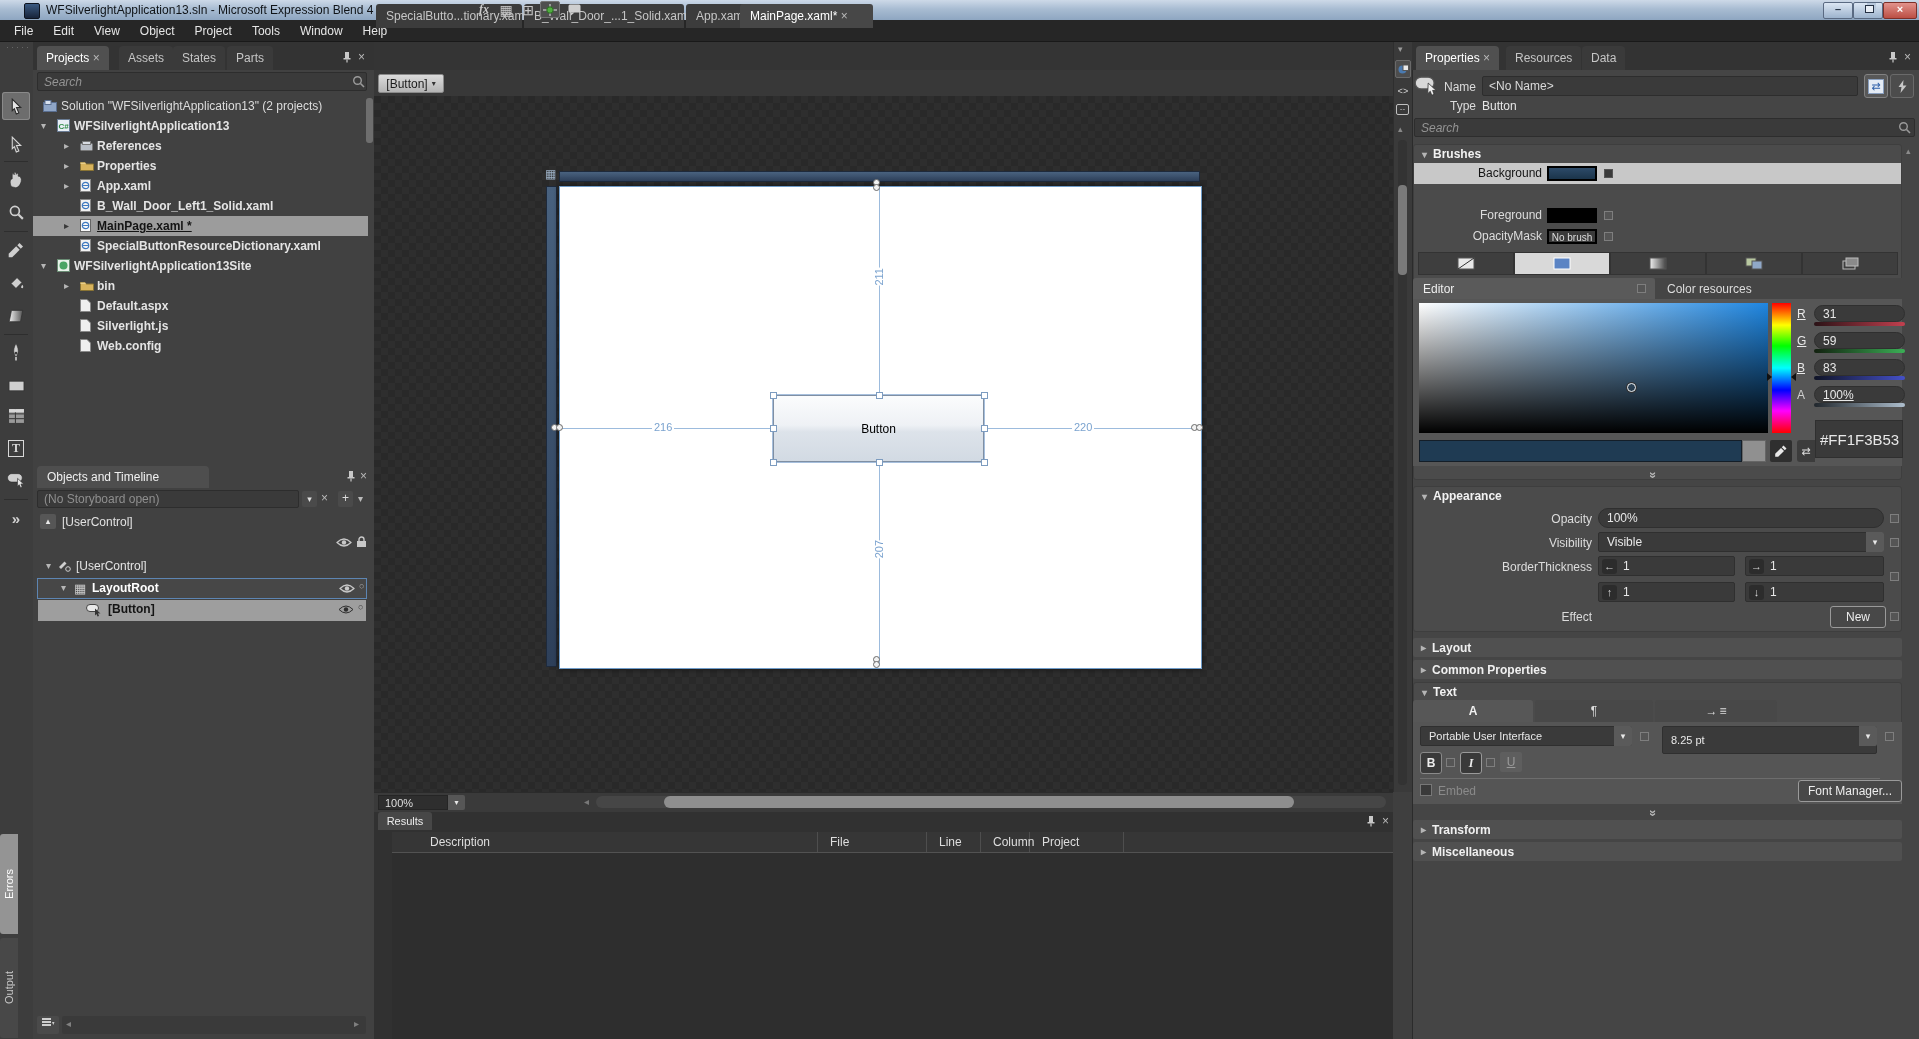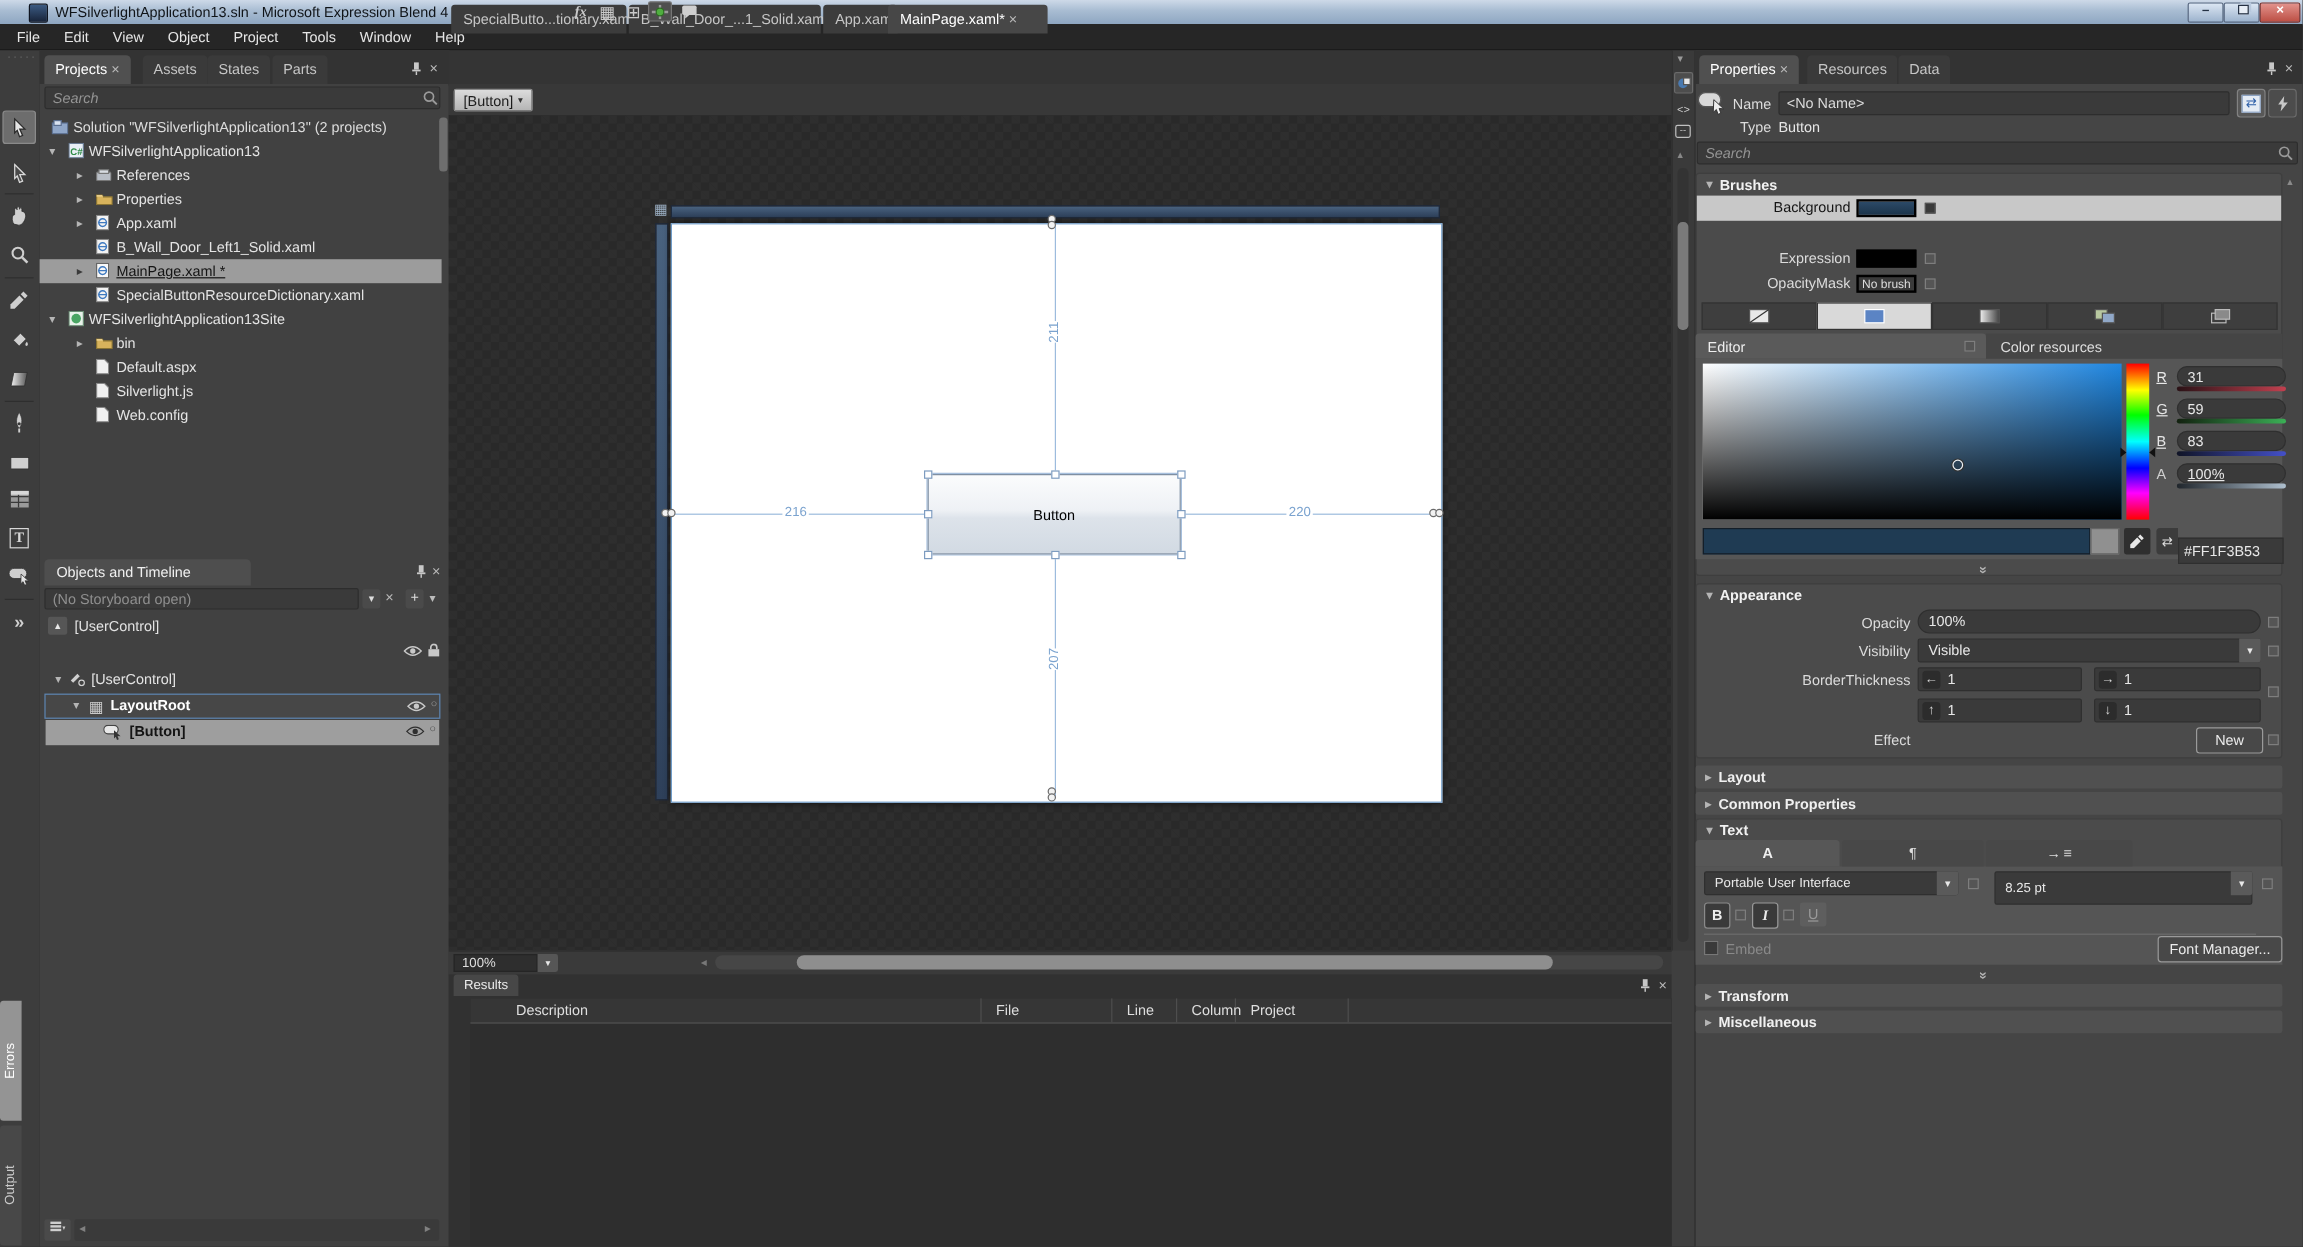--- a/index.html
+++ b/index.html
@@ -20,21 +20,21 @@
   
   .ptab{height:24px;border-radius:4px 4px 0 0;background:#3a3a3a;color:#c6c6c6;display:flex;align-items:center;padding:0 9px;box-sizing:border-box}
   .ptab.act{background:#505050;color:#fff}
   .x{color:#b9b9b9;font-size:12px;line-height:10px}
   .input{background:#3a3a3a;border:1px solid #2d2d2d;border-radius:2px;color:#dadada;font-family:"Liberation Sans",sans-serif;font-size:12px;padding:0 6px;box-sizing:border-box}
   input::placeholder{color:#949494;font-style:italic}
   .leftpanel{left:33px;top:42px;width:341px;height:997px;background:#414141;border-right:1px solid #2b2b2b}
   .tabstrip{background:#333;height:28px}
   
   .trow{position:absolute;left:0;width:335px;height:20px}
-  .tlabel{color:#e4e4e4;font-weight:normal}
+  .tlabel{color:#e4e4e4;font-weight:bold}
   .exp{color:#b5b5b5;font-size:10px}
   
   .objhdr{background:#4e4e4e;border-radius:4px 4px 0 0;color:#f0f0f0;display:flex;align-items:center;padding:0 10px}
   .orow{position:absolute;height:21px;display:flex;align-items:center}
   
   .docstrip{left:374px;top:42px;width:1019px;height:28px;background:#343434;border-bottom:1px solid #2a2a2a}
   .dtab{position:absolute;top:4px;height:24px;border-radius:3px 3px 0 0;background:#3c3c3c;color:#c6c6c6;display:flex;align-items:center;padding:0 10px;box-sizing:border-box}
   .dtab.act{background:#474747;color:#fff}
   .artboard{left:374px;top:96px;width:1019px;height:696px;background-color:#292929;
     background-image:linear-gradient(45deg,#2e2e2e 25%,transparent 25%,transparent 75%,#2e2e2e 75%),linear-gradient(45deg,#2e2e2e 25%,transparent 25%,transparent 75%,#2e2e2e 75%);
@@ -558,21 +558,21 @@
         <span>Brushes</span>
       </div>
   </div>
   <div class="a" style="left:1414px;top:163px;width:487px;height:21px;background:#c8c8c8">
     <span class="plabel" style="left:0;top:3px;width:128px;color:#141414">
       <span>Background</span></span>
     <span class="swatch" style="left:133px;top:3px;background:linear-gradient(#2c4a68,#1b344a)"></span>
     <span class="mk" style="left:190px;top:6px;background:#3a3a3a;border-color:#555"></span>
   </div>
   <div class="a" style="left:1414px;top:205px;width:487px;height:21px">
-    <span class="plabel" style="left:0;top:3px;width:128px"><span>Expression</span></span>
+    <span class="plabel" style="left:0;top:3px;width:128px"><span>Foreground</span></span>
     <span class="swatch" style="left:133px;top:3px;background:#000"></span>
     <span class="mk" style="left:190px;top:6px"></span>
   </div>
   <div class="a" style="left:1414px;top:226px;width:487px;height:21px">
     <span class="plabel" style="left:0;top:3px;width:128px"><span>OpacityMask</span></span>
     <span class="swatch" style="left:133px;top:3px;background:#3a3a3a;color:#ddd;font-size:10px;text-align:center;line-height:13px"><span>No brush</span></span>
     <span class="mk" style="left:190px;top:6px"></span>
   </div>
 
   <div class="a" style="left:1418px;top:252px;width:480px;height:23px">
@@ -649,21 +649,21 @@
   <div class="a" style="left:1814px;top:403px;width:91px;height:4px;background:linear-gradient(90deg,#20262c,#aebfce);border-radius:2px"></div>
   <div class="a" style="left:1419px;top:440px;width:323px;height:22px;background:#1F3B53;border:1px solid #141e28;box-sizing:border-box"></div>
   <div class="a" style="left:1742px;top:440px;width:24px;height:22px;background:#909090;border:1px solid #666;box-sizing:border-box"></div>
   <span class="a" style="left:1770px;top:440px;width:22px;height:22px;background:#2f2f2f;border-radius:2px;display:flex;align-items:center;justify-content:center">
       <svg width="12" height="12" viewBox="0 0 12 12">
         <path d="M8.5 0.5 L11.5 3.5 L9.8 5.2 L6.8 2.2 Z" fill="#e8e8e8"></path>
         <path d="M6 3 L9 6 L3.2 11.8 L0.2 11.8 L0.2 8.8 Z" fill="#e8e8e8"></path>
       </svg>
     </span>
   <span class="a" style="left:1797px;top:440px;width:18px;height:22px;background:#3c3c3c;border-radius:3px 0 0 3px;color:#ddd;display:flex;align-items:center;justify-content:center;font-size:11px">⇄</span>
-  <div class="fld" style="left:1815px;top:448px;width:88px;height:22px;font-size:12px;padding-left:4px">
+  <div class="fld" style="left:1815px;top:420px;width:88px;height:38px;font-size:15px;padding-left:4px">
       <span>#FF1F3B53</span>
     </div>
   <span class="a rot90" style="left:1650px;top:468px">»</span>
 
   <div class="cat" style="top:486px;height:146px">
     <div class="cathead">
         <span class="exp">▾</span>
         <span>Appearance</span>
       </div>
   </div>

